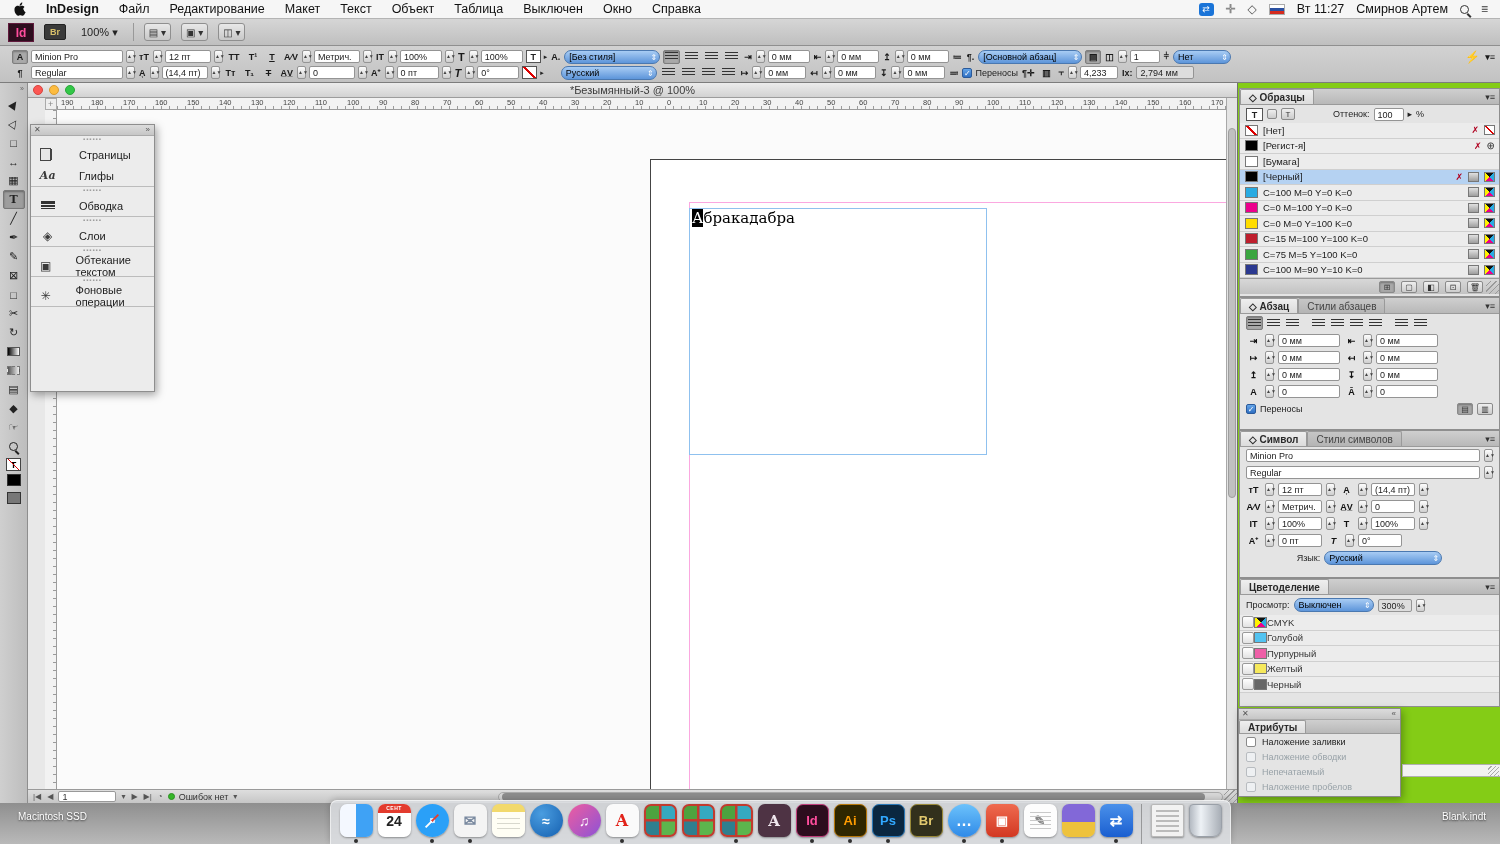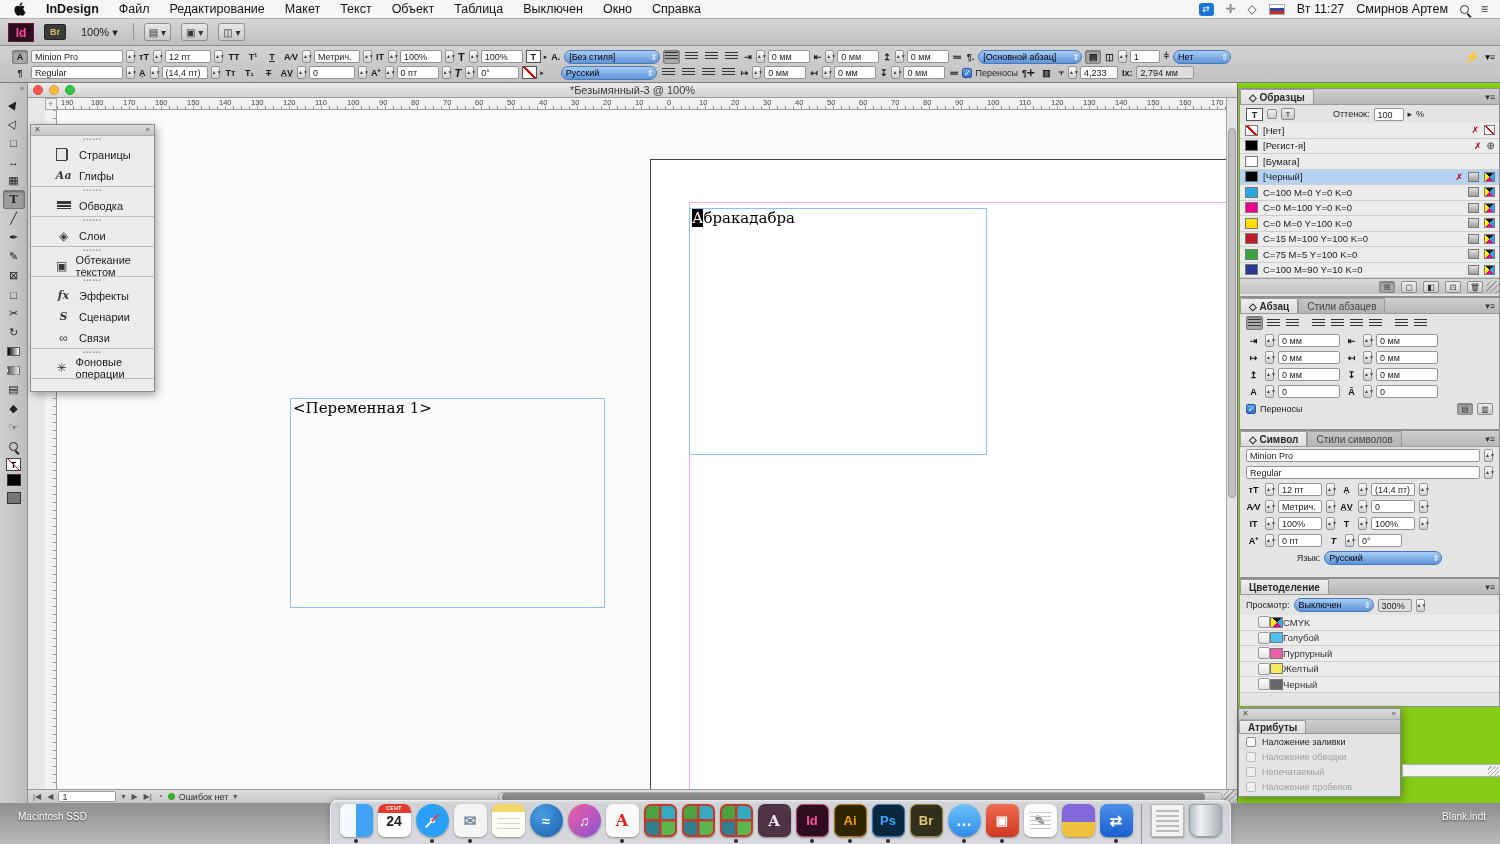--- a/index.html
+++ b/index.html
@@ -97,21 +97,21 @@
   #hthumb { position:absolute; left:3px; width:703px; height:8px; top:0px; background:#8e8e8e; border-radius:4px;}
   .grip { position:absolute; right:0; bottom:0; width:13px; height:13px; background:repeating-linear-gradient(135deg,transparent 0 3px,#9a9a9a 3px 4px);}
 
   
   #floatpanel { position:absolute; left:30px; top:124px; width:125px; height:268px; background:#ececec; border:1px solid #8e8e8e; box-shadow:2px 3px 8px rgba(0,0,0,.35); z-index:30;}
   #fp-head { height:11px; background:linear-gradient(#dcdcdc,#c6c6c6); border-bottom:1px solid #aaa; position:relative; font-size:8px; color:#555;}
   #fp-head .x { position:absolute; left:3px; top:0px;}
   #fp-head .exp { position:absolute; right:4px; top:0px;}
   .fp-group { border-bottom:1px solid #bcbcbc;}
   .fp-handle { height:8px; text-align:center; color:#9a9a9a; font-size:6px; line-height:7px; letter-spacing:1px;}
-  .fp-row { height:21px; display:flex; align-items:center; gap:7px; padding-left:24px; font-size:11px; color:#1c1c1c;}
+  .fp-row { height:21px; display:flex; align-items:center; gap:23px; padding-left:8px; font-size:11px; color:#1c1c1c;}
   .fp-ic { width:17px; display:flex; justify-content:center; align-items:center; color:#3a3a3a; font-size:12px;}
   .ic-pages { position:relative; width:9px; height:11px; border:1px solid #444; background:#fff;}
   .ic-pages::before { content:""; position:absolute; left:-4px; top:-2px; width:9px; height:11px; border:1px solid #444; background:#e6e6e6;}
   .ic-stroke { width:14px; height:10px; background:linear-gradient(to bottom,#333 0 3px,transparent 3px 4px,#333 4px 6px,transparent 6px 7px,#333 7px 8px,transparent 8px);}
   .ic-serif { font-family:"DejaVu Serif",serif; font-style:italic; font-weight:bold; font-size:11px;}
 
   
   #rightdock { position:absolute; left:1237px; top:83px; width:263px; height:720px; background:#84cc16; border-left:1px solid #6f6f6f; z-index:15;}
   .panel { position:absolute; left:1px; width:261px; background:#e4e4e4; border:1px solid #8e8e8e;}
   .ptabs { height:16px; background:linear-gradient(#cfcfcf,#b8b8b8); display:flex; align-items:flex-end; position:relative; border-bottom:1px solid #9a9a9a;}
@@ -128,21 +128,21 @@
   .ic-gray { width:11px; height:10px; background:linear-gradient(#e0e0e0,#9e9e9e); border:1px solid #777;}
   .ic-cmyk { width:11px; height:10px; border:1px solid #777;}
   .ic-reg { color:#333; font-size:10px;}
   .ic-none2 { width:11px; height:10px; border:1px solid #777; background:linear-gradient(45deg,transparent 43%,#d00 43% 57%,transparent 57%),#fff;}
   .pbottom { height:16px; background:linear-gradient(#d8d8d8,#c2c2c2); border-top:1px solid #9a9a9a; display:flex; justify-content:flex-end; align-items:center; gap:6px; padding-right:16px; position:relative; font-size:9px; color:#444;}
   .pbtn { width:16px; height:12px; border:1px solid #8a8a8a; background:linear-gradient(#eee,#ccc); border-radius:2px; font-size:8px; text-align:center; line-height:11px; color:#333;}
   .pbtn.on { background:#a8a8a8; box-shadow:inset 0 1px 2px rgba(0,0,0,.3);}
   .prow { display:flex; align-items:center; gap:4px; padding:2px 6px; font-size:9px; color:#222;}
   .pfld { background:#fff; border:1px solid #949494; border-radius:2px; height:13px; line-height:12px; font-size:9px; padding:0 3px; width:62px;}
   .pic { width:15px; text-align:center; font-weight:bold; font-size:9px; color:#111;}
-  .sep-row { height:15.5px; display:flex; align-items:center; padding:0 18px; border-bottom:1px solid #cfcfcf; background:#ececec; font-size:9.5px; color:#333;}
+  .sep-row { height:15.5px; display:flex; align-items:center; padding:0 2px; border-bottom:1px solid #cfcfcf; background:#ececec; font-size:9.5px; color:#333;}
   .sep-cb { width:12px; height:12px; border:1px solid #9a9a9a; background:linear-gradient(#fff,#e2e2e2); border-radius:2px; flex:none;}
   #attrpanel { position:absolute; left:1238px; top:708px; width:163px; height:89px; background:#e4e4e4; border:1px solid #8a8a8a; box-shadow:2px 3px 8px rgba(0,0,0,.3); z-index:35;}
   #attr-head { height:11px; background:linear-gradient(#dcdcdc,#c6c6c6); border-bottom:1px solid #aaa; position:relative; font-size:8px; color:#555;}
   .attr-row { height:15px; display:flex; align-items:center; gap:6px; padding-left:7px; font-size:9px; color:#222;}
   .attr-row.dis { color:#98a2a8;}
   .attr-cb { width:10px; height:10px; border:1px solid #8a8a8a; background:#fff; border-radius:2px; flex:none;}
   .attr-cb.dis { border-color:#b8bcc0; background:#eef0f2;}
   .rgrip { position:absolute; left:163px; top:55px; width:99px; height:13px; background:#f2f2f2; border:1px solid #b0b0b0;}
   .rgrip::after { content:""; position:absolute; right:1px; top:1px; width:11px; height:10px; background:repeating-linear-gradient(135deg,transparent 0 2px,#aaa 2px 3px);}
 
@@ -451,21 +451,20 @@
         <span class="rlabel" style="left: 1090px;">150</span>
         <span class="rlabel" style="left: 1122px;">160</span>
         <span class="rlabel" style="left: 1154px;">170</span>
       </div>
     <div id="vruler"></div>
     <div id="canvas">
       <div id="page"></div>
       <div class="guide-h"></div>
       <div class="guide-v"></div>
       <div class="tframe" id="frame1"><span class="hl">А</span><span>бракадабра</span></div>
-      <div class="tframe" id="frame2"><span>&lt;Переменная 1&gt;</span></div>
     </div>
     <div id="vscroll">
         <div id="vthumb"></div>
       </div>
     <div id="dstatus">
       <span class="navg">|◀</span>
       <span class="navg">◀</span>
       <span id="pagefield">1</span>
       <span class="navg">▾</span>
       <span class="navg">▶</span>
@@ -514,35 +513,20 @@
           <div class="fp-row">
             <span class="fp-ic">◈</span>
             <span>Слои</span>
           </div>
         </div>
         <div class="fp-group">
           <div class="fp-handle">▪▪▪▪▪▪</div>
           <div class="fp-row">
             <span class="fp-ic">▣</span>
             <span>Обтекание текстом</span>
-          </div>
-        </div>
-        <div class="fp-group">
-          <div class="fp-handle">▪▪▪▪▪▪</div>
-          <div class="fp-row">
-            <span class="fp-ic ic-serif">fx</span>
-            <span>Эффекты</span>
-          </div>
-          <div class="fp-row">
-            <span class="fp-ic ic-serif">S</span>
-            <span>Сценарии</span>
-          </div>
-          <div class="fp-row">
-            <span class="fp-ic">∞</span>
-            <span>Связи</span>
           </div>
         </div>
         <div class="fp-group">
           <div class="fp-handle">▪▪▪▪▪▪</div>
           <div class="fp-row">
             <span class="fp-ic">✳</span>
             <span>Фоновые операции</span>
           </div>
         </div>
       </div>

